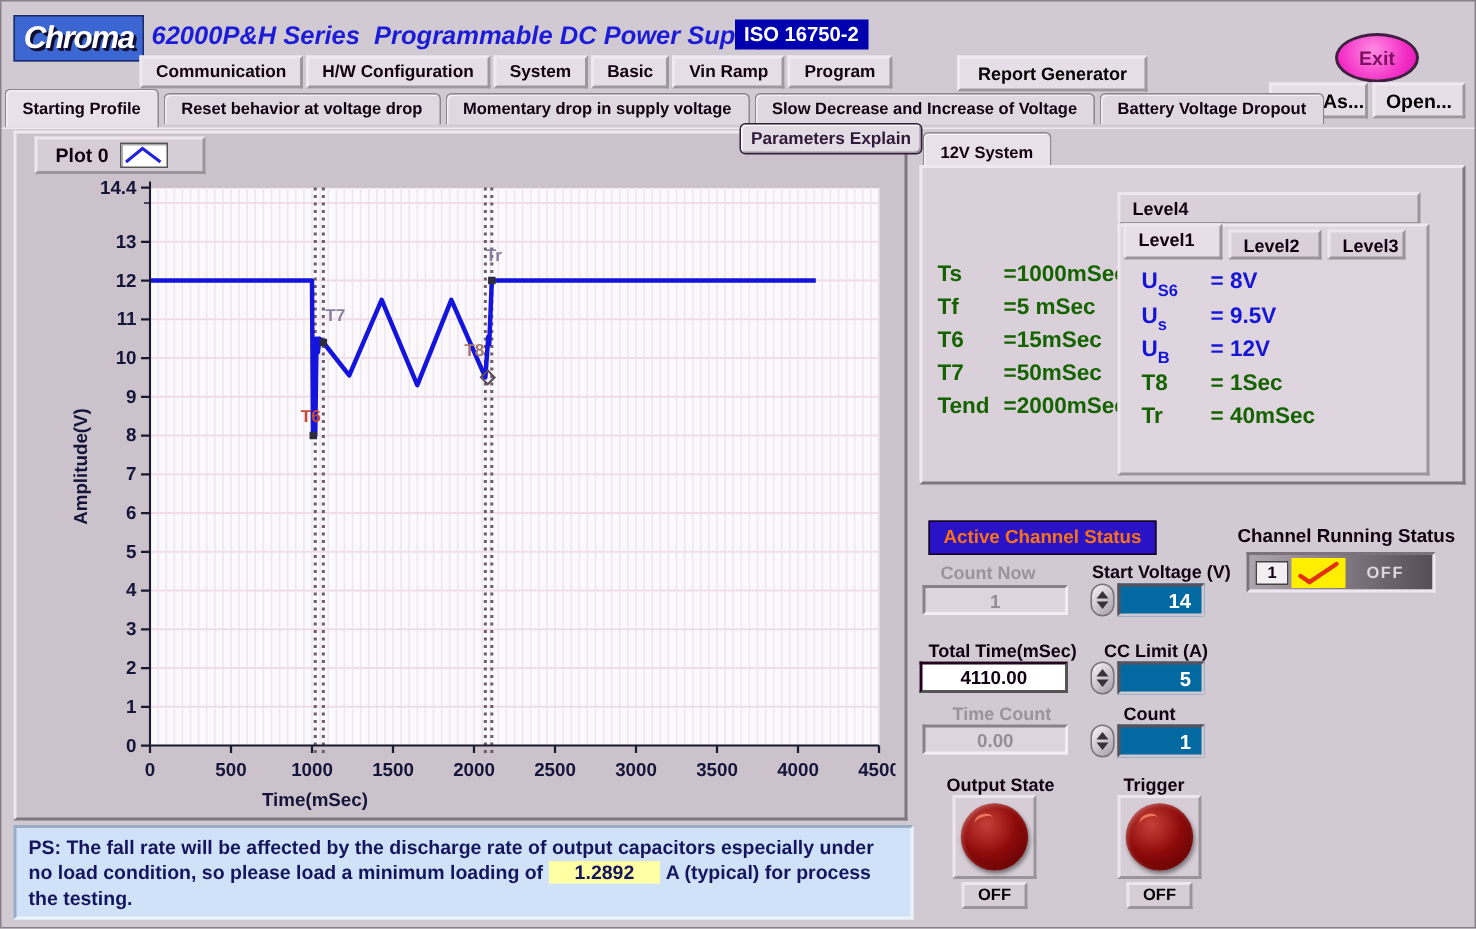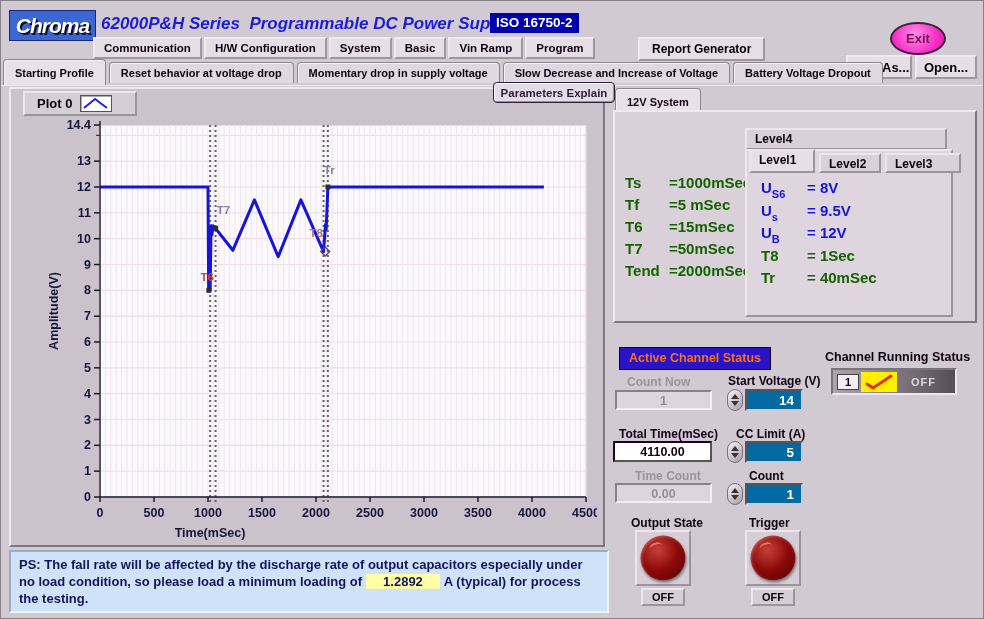--- a/index.html
+++ b/index.html
@@ -373,21 +373,21 @@
         <div class="row"><span class="plabel">Tf</span><span>=5 mSec</span></div>
         <div class="row"><span class="plabel">T6</span><span>=15mSec</span></div>
         <div class="row"><span class="plabel">T7</span><span>=50mSec</span></div>
         <div class="row"><span class="plabel">Tend</span><span>=2000mSec</span></div>
       </div>
     <div class="level4-tab ltab" style="left:130px; top:16px; width:202px; height:22px;">Level4</div>
     <div class="level-box">
       <div class="level-tabs">
           <div class="ltab active" style="left: 2px; top: 0px; width: 66px; height: 24px;">Level1</div>
           <div class="ltab" style="left: 72px; top: 4px; width: 62px; height: 20px;">Level2</div>
-          <div class="ltab" style="left: 138px; top: 4px; width: 76px; height: 20px;">Level3</div>
+          <div class="ltab" style="left: 138px; top: 4px; width: 52px; height: 20px;">Level3</div>
         </div>
       <div class="level-params">
           <div class="row" style="color: rgb(21, 21, 214);"><span class="plabel"><span>U</span><sub>S6</sub></span><span>= 8V</span></div>
           <div class="row" style="color: rgb(21, 21, 214);"><span class="plabel"><span>U</span><sub>s</sub></span><span>= 9.5V</span></div>
           <div class="row" style="color: rgb(21, 21, 214);"><span class="plabel"><span>U</span><sub>B</sub></span><span>= 12V</span></div>
           <div class="row" style="color: rgb(21, 98, 0);"><span class="plabel"><span>T8</span></span><span>= 1Sec</span></div>
           <div class="row" style="color: rgb(21, 98, 0);"><span class="plabel"><span>Tr</span></span><span>= 40mSec</span></div>
         </div>
     </div>
   </div>

